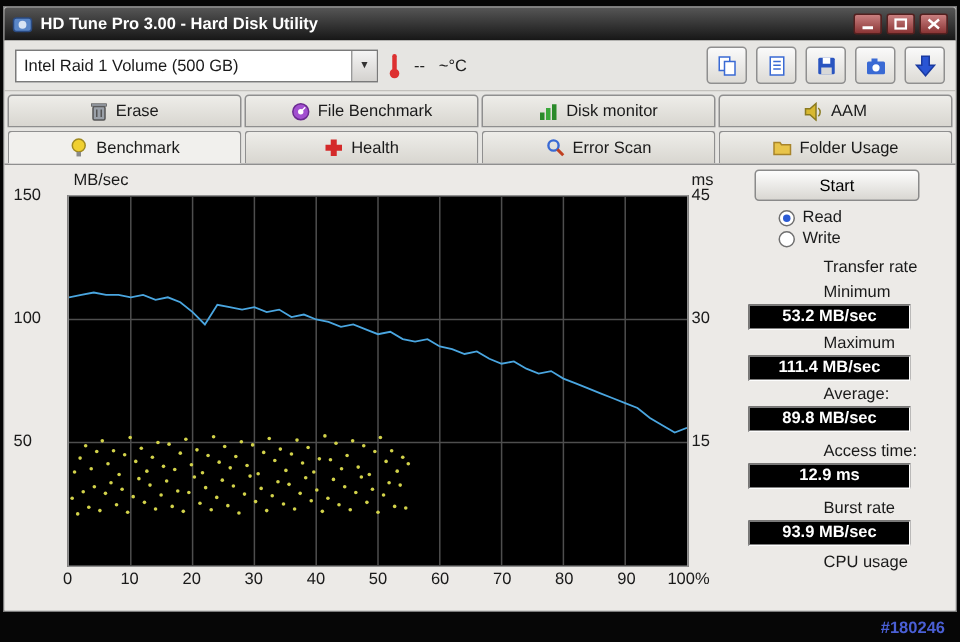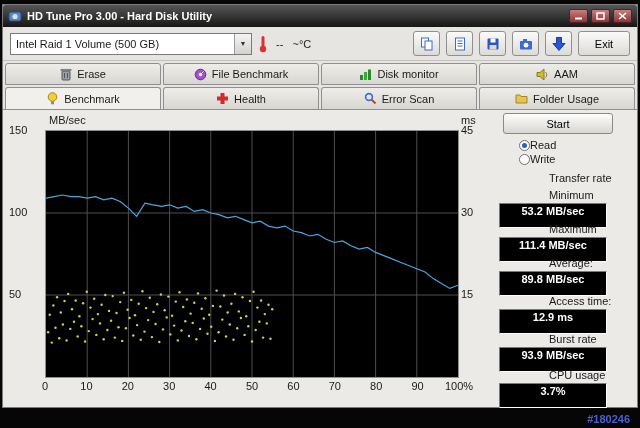--- a/index.html
+++ b/index.html
@@ -53,27 +53,27 @@
   .plot svg { display:block; width:412px; height:246px; }
 
   .xlabels { position:absolute; left:42px; top:270px; width:414px; height:12px; }
   .xlabels span { position:absolute; top:0; transform:translateX(-50%); font-size:11px; color:#1a1a1a; }
 
   
   .rpanel { position:absolute; left:488px; top:0; width:146px; height:100%; }
   .start-btn { position:absolute; left:12px; top:3px; width:110px; height:21px;
                background:linear-gradient(#fdfdfd,#d9d7d2); border:1px solid #8a8a8a; border-radius:3px;
                font-family:"Liberation Sans",sans-serif; font-size:11px; cursor:pointer; }
-  .radio-row { position:absolute; left:28px; display:flex; align-items:center; cursor:pointer; }
+  .radio-row { position:absolute; left:28px; display:flex; align-items:center; gap:5px; cursor:pointer; }
   .radio { width:11px; height:11px; border-radius:50%; background:#fff; border:1px solid #6f6f6f;
            display:inline-block; position:relative; }
   .radio.checked::after { content:""; position:absolute; left:2px; top:2px; width:5px; height:5px;
            border-radius:50%; background:#2a5ad4; }
   .rp-label { position:absolute; left:10px; white-space:nowrap;margin-left:48px; }
-  .val-box { position:absolute; left:8px; width:108px; height:25px; background:#000; color:#fff;
+  .val-box { position:absolute; left:8px; width:108px; height:17px; background:#000; color:#fff;
              font-weight:bold; font-size:11px; line-height:14px; text-align:center;
              border:1px solid; border-color:#7a7a7a #fdfdfd #fdfdfd #7a7a7a; }
 
   .watermark { position:absolute; right:10px; bottom:3px; color:#4a5fd4; font-weight:bold; }
 </style>
 </head>
 <body>
 
 <div class="window">
 
@@ -144,21 +144,20 @@
           <rect x="1" y="4" width="12" height="8.5" rx="1" fill="#3a6ad4"></rect>
           <circle cx="7" cy="8.2" r="2.4" fill="#fff"></circle>
           <rect x="4" y="2" width="4" height="2.5" fill="#3a6ad4"></rect>
         </svg>
     </button>
     <button class="tool-btn">
       <svg width="16" height="16">
           <polygon points="8,14.5 2,7.5 5.5,7.5 5.5,1.5 10.5,1.5 10.5,7.5 14,7.5" fill="#2a55d4" stroke="#1a3aa0"></polygon>
         </svg>
     </button>
-    <button class="exit-btn">Exit</button>
   </div>
 
   <div class="tabrow row1">
     <div class="tab">
       <span class="ticon">
           <svg width="12" height="13">
             <rect x="2" y="3" width="8" height="9" rx="1" fill="#9aa0a8" stroke="#555"></rect>
             <rect x="1" y="1.2" width="10" height="1.6" fill="#9aa0a8" stroke="#555" stroke-width="0.5"></rect>
             <line x1="4.5" y1="5" x2="4.5" y2="10" stroke="#555"></line>
             <line x1="7.5" y1="5" x2="7.5" y2="10" stroke="#555"></line>
@@ -424,19 +423,18 @@
       <div class="rp-label" style="top:147px">Average:</div>
       <div class="val-box" style="top:161px">89.8 MB/sec</div>
 
       <div class="rp-label" style="top:185px">Access time:</div>
       <div class="val-box" style="top:199px">12.9 ms</div>
 
       <div class="rp-label" style="top:223px">Burst rate</div>
       <div class="val-box" style="top:237px">93.9 MB/sec</div>
 
       <div class="rp-label" style="top:259px">CPU usage</div>
-      <div class="val-box" style="top:273px">3.7%</div>
     </div>
 
   </div>
 </div>
 
 <div class="watermark">#180246</div>
 
 </body></html>

